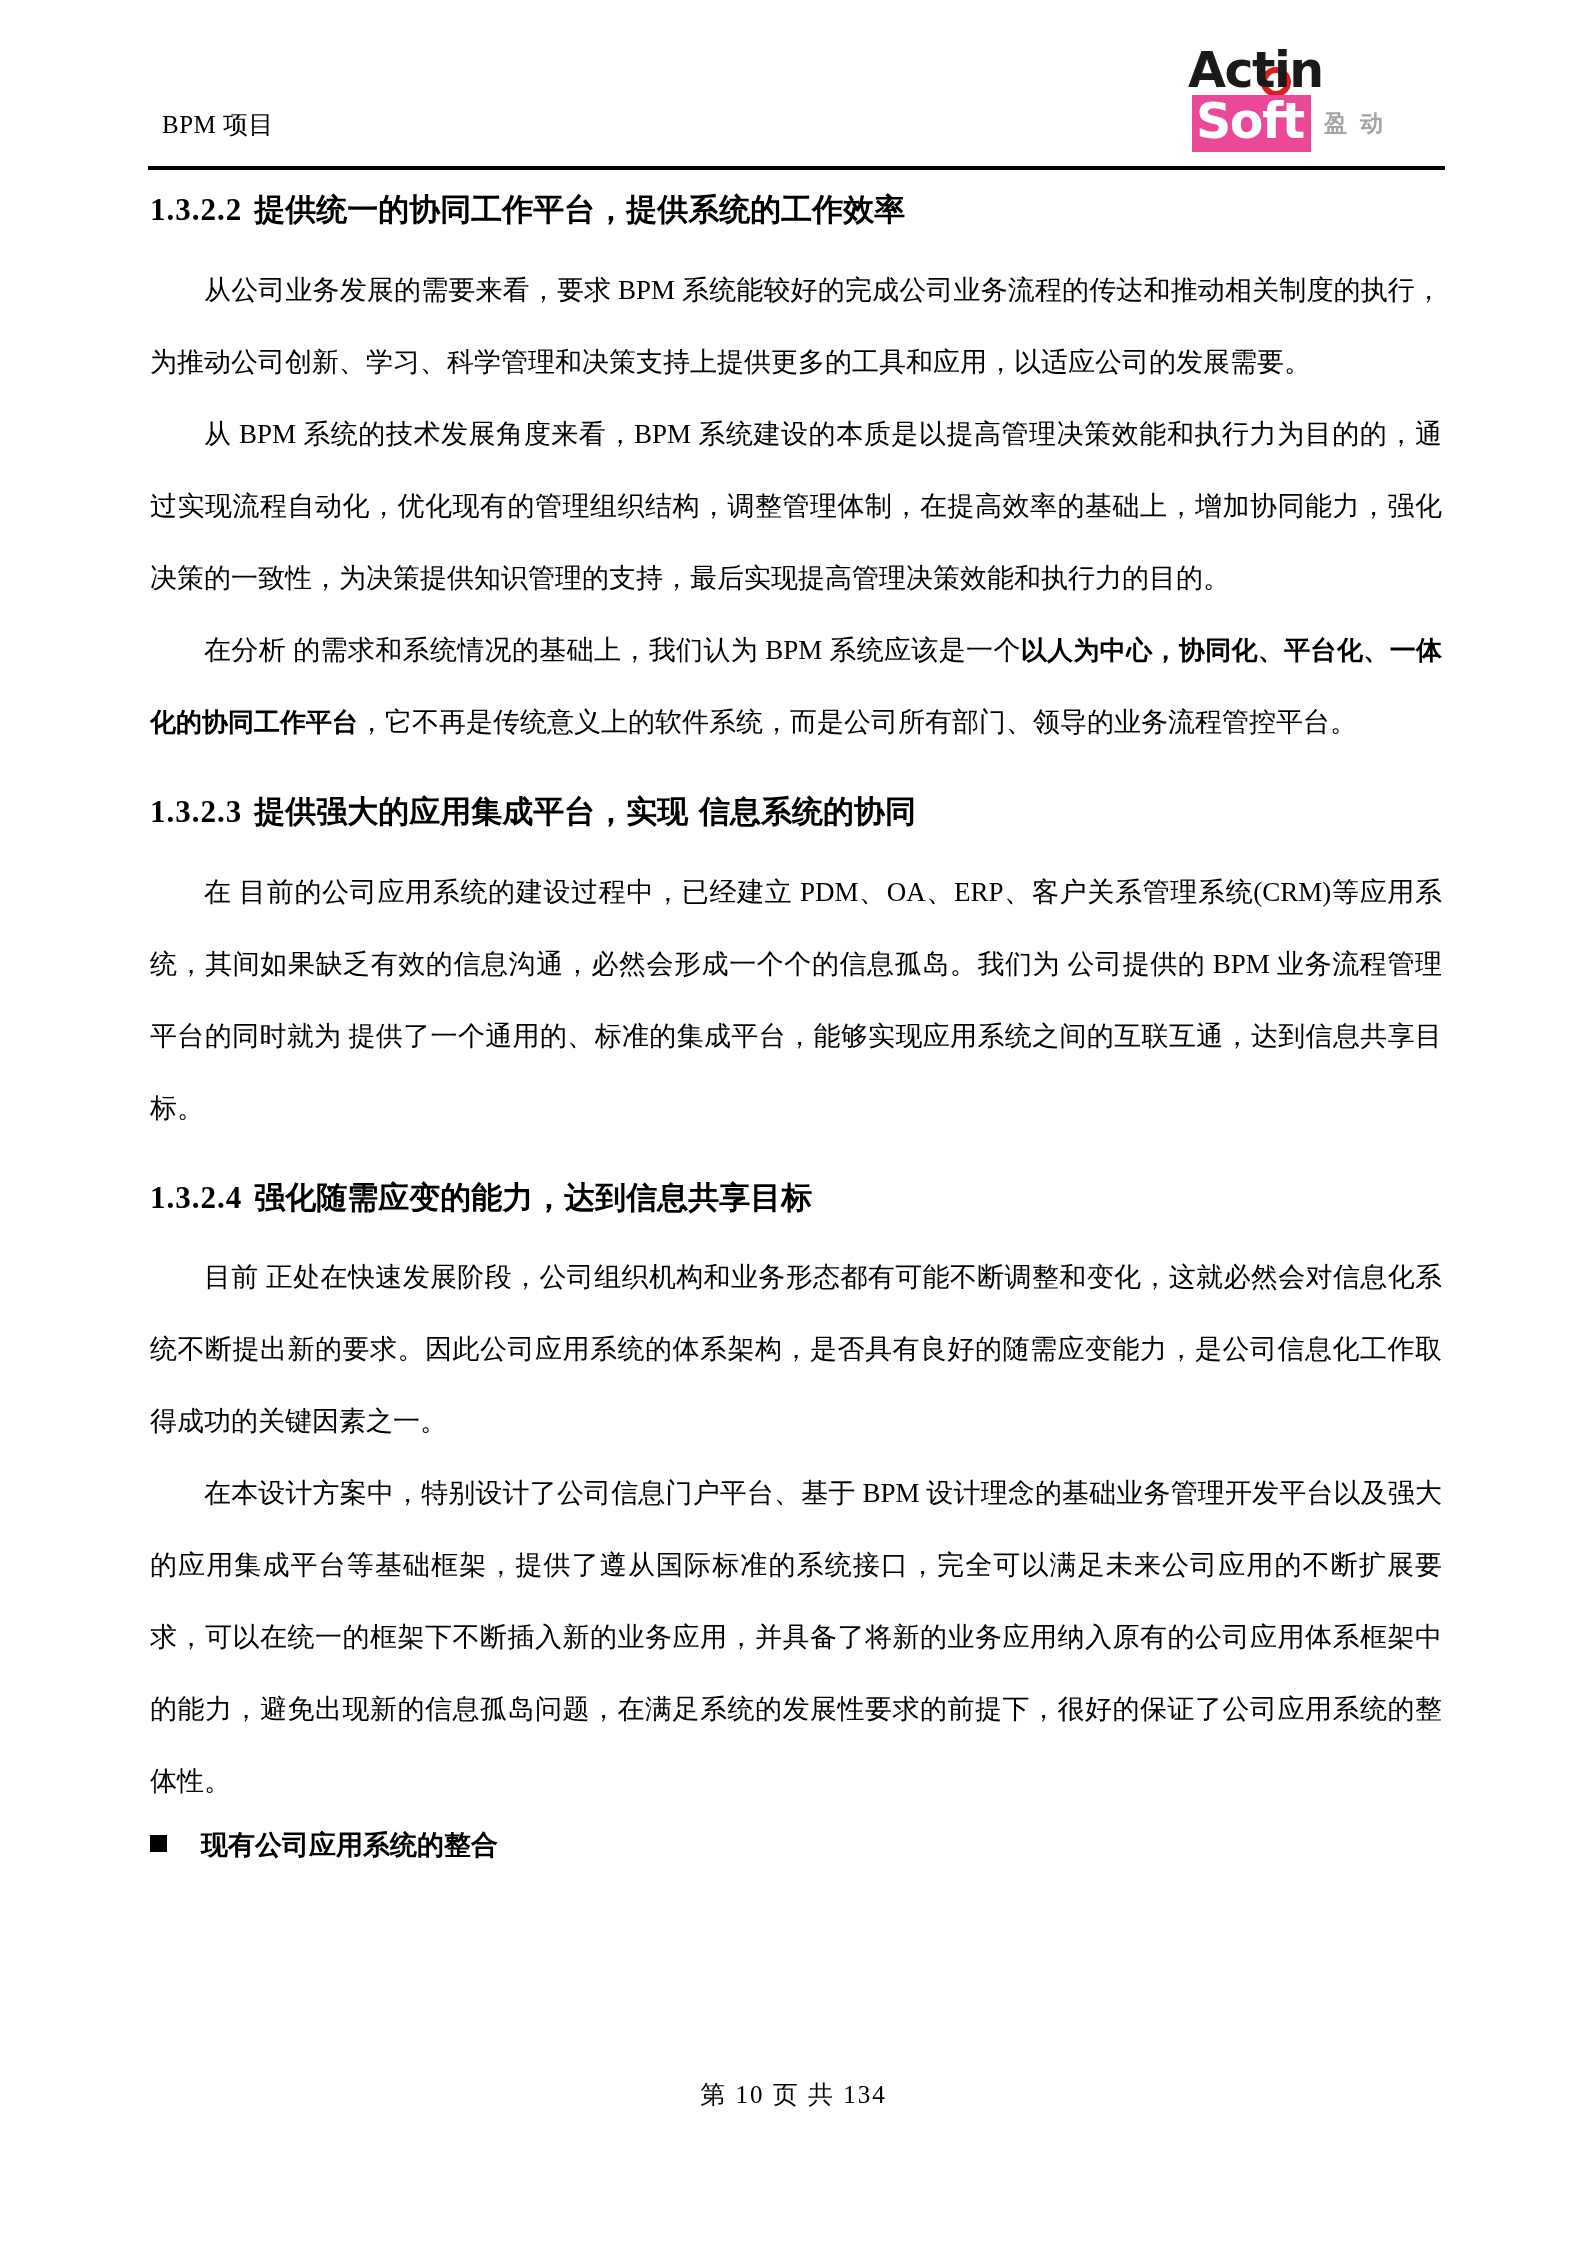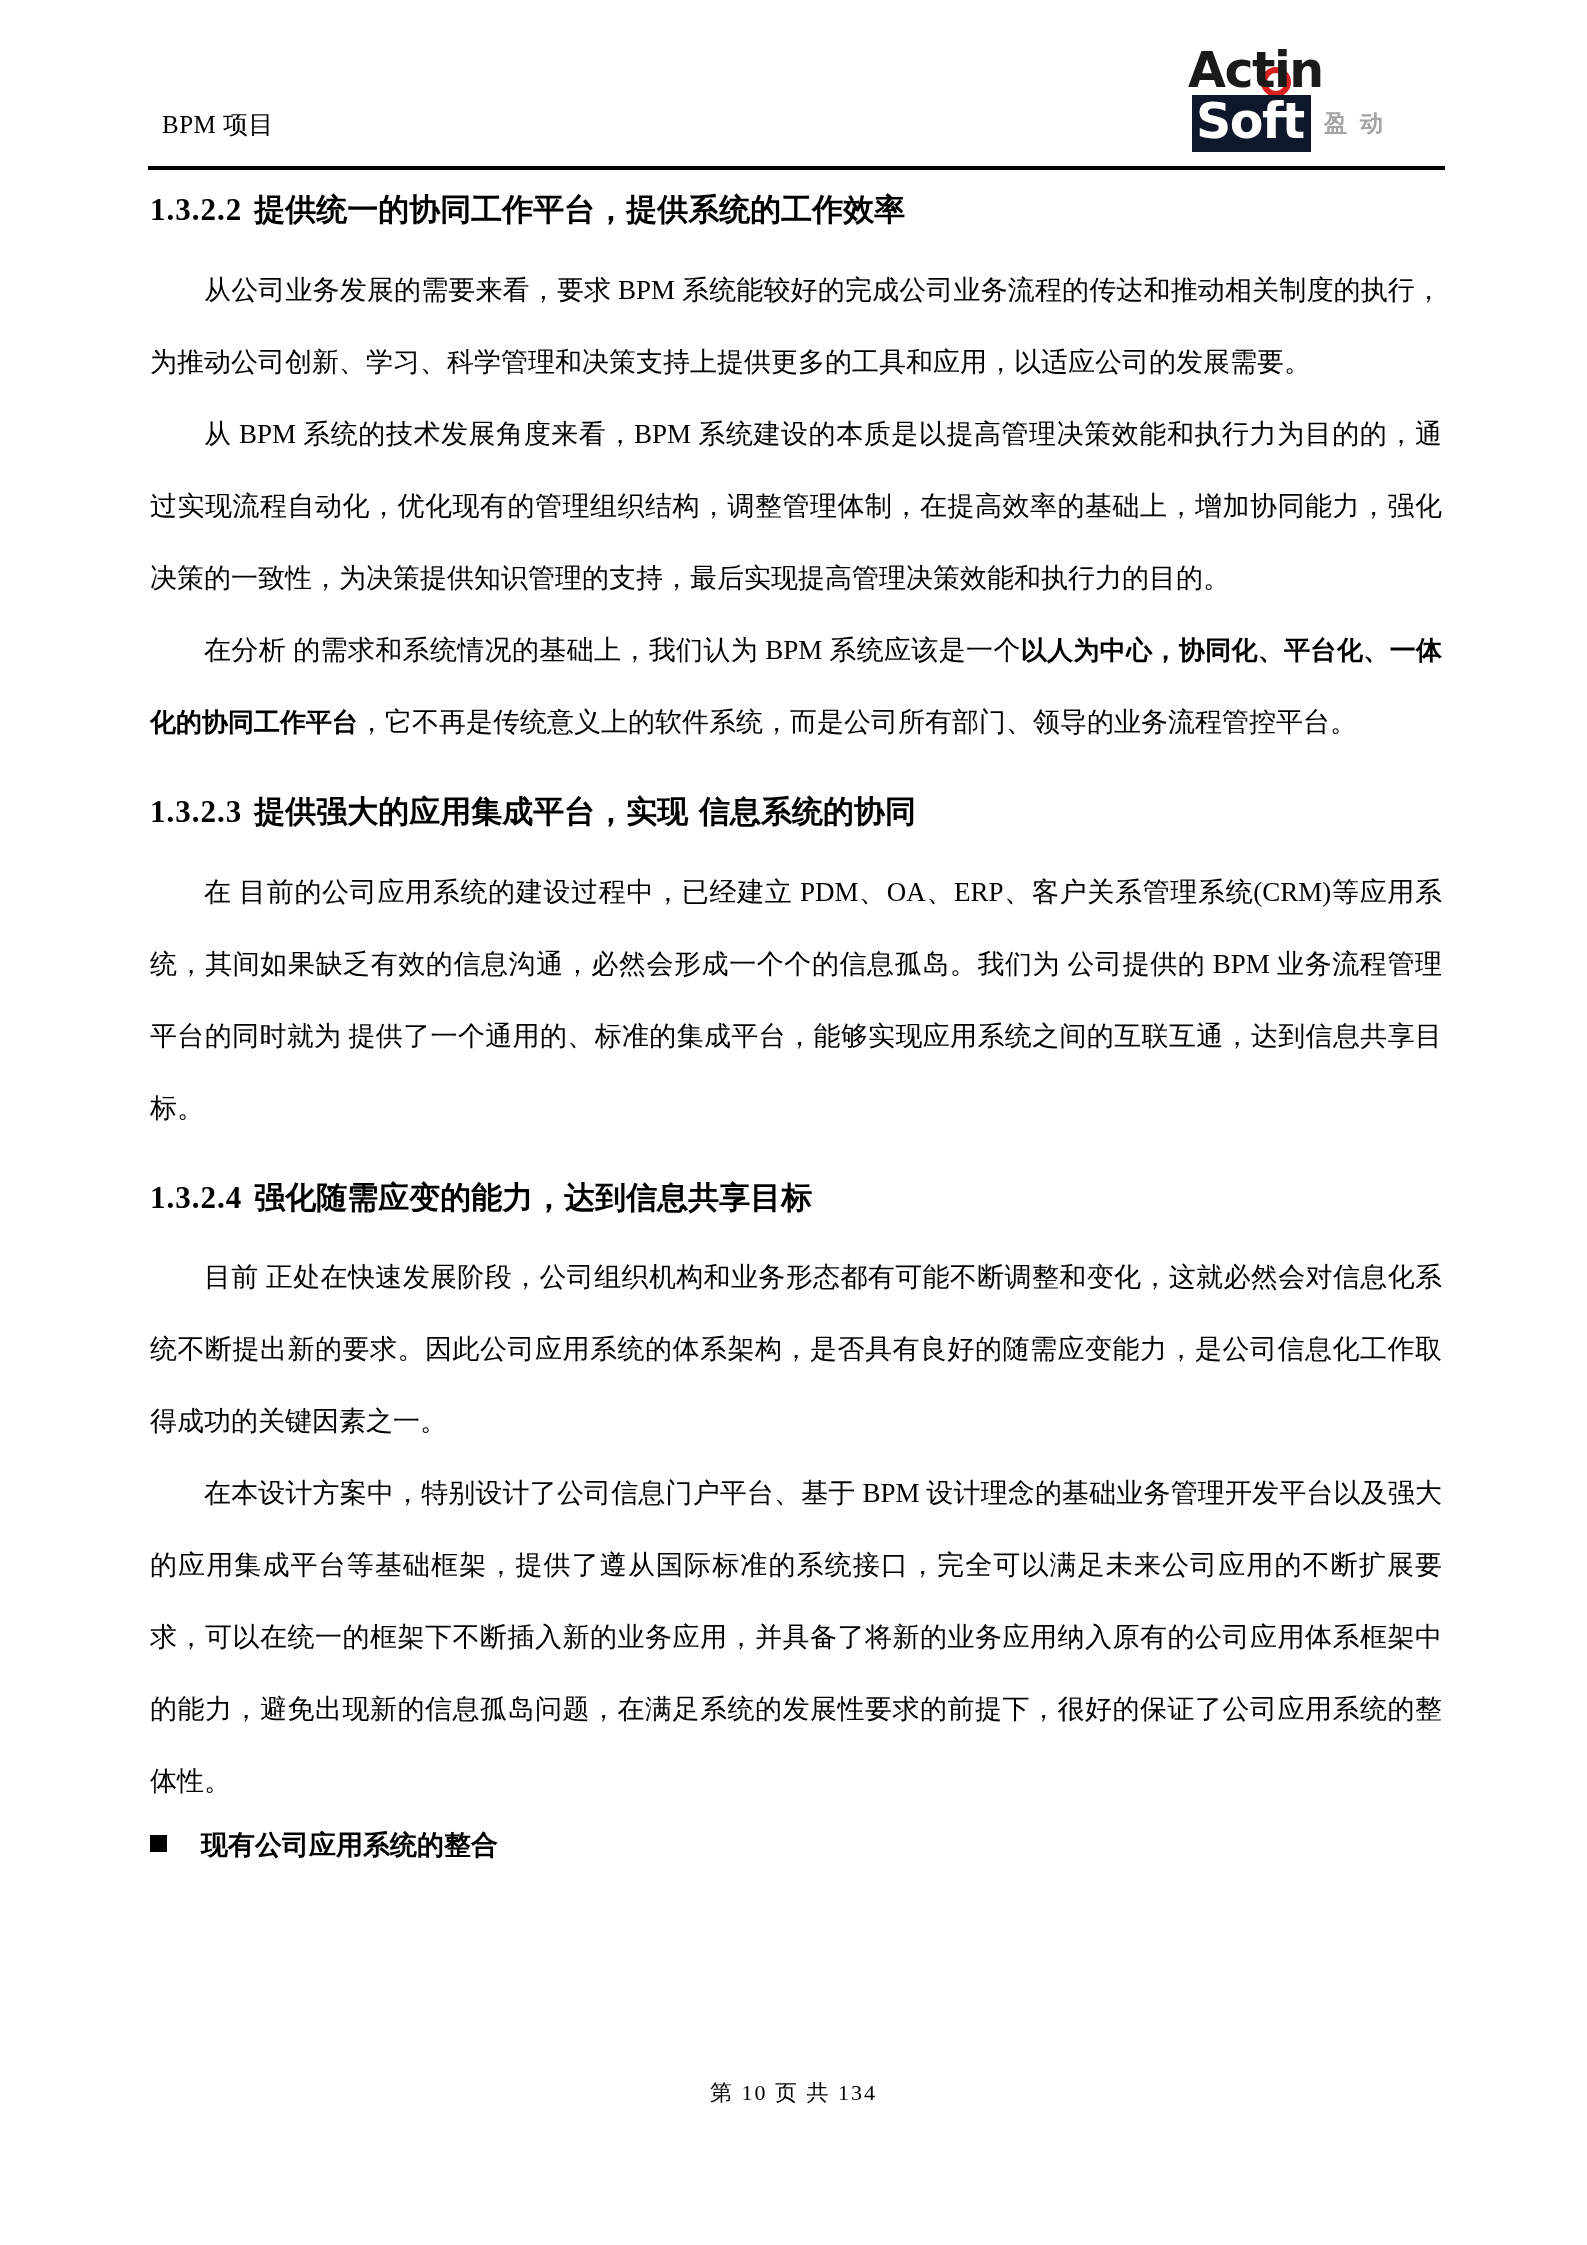--- a/index.html
+++ b/index.html
@@ -80,21 +80,21 @@
     top: 21px;
     width: 30px;
     height: 30px;
     border: 6px solid #D9201F;
     border-radius: 50%;
     box-sizing: border-box;
     z-index: 1;
   }
   .logo-soft {
     color: #ffffff;
-    background: #0f172a;
+    background: #ec4899;
     padding: 2px 7px 6px 4px;
     z-index: 2;
   }
   .logo-cn {
     position: absolute;
     left: 72px;
     top: 62px;
     font-family: "DejaVu Sans", "Liberation Sans", sans-serif;
     font-weight: 700;
     font-size: 23px;
@@ -166,21 +166,21 @@
   .sp-after-h2  { height: 24px; }
 
   
   .footer {
     position: absolute;
     left: 0;
     top: 2078px;
     width: 1587px;
     text-align: center;
     font-family: "Liberation Serif", "DejaVu Serif", serif;
-    font-size: 22px;
+    font-size: 25px;
     letter-spacing: 2px;
   }
 </style>
 </head>
 <body>
 
 <div class="page">
 
   <div class="header">
     <div class="header-title">BPM 项目</div>

